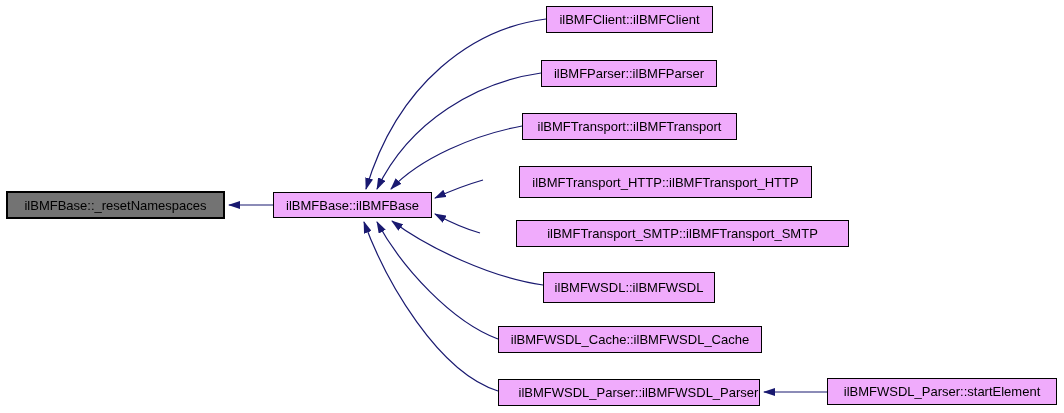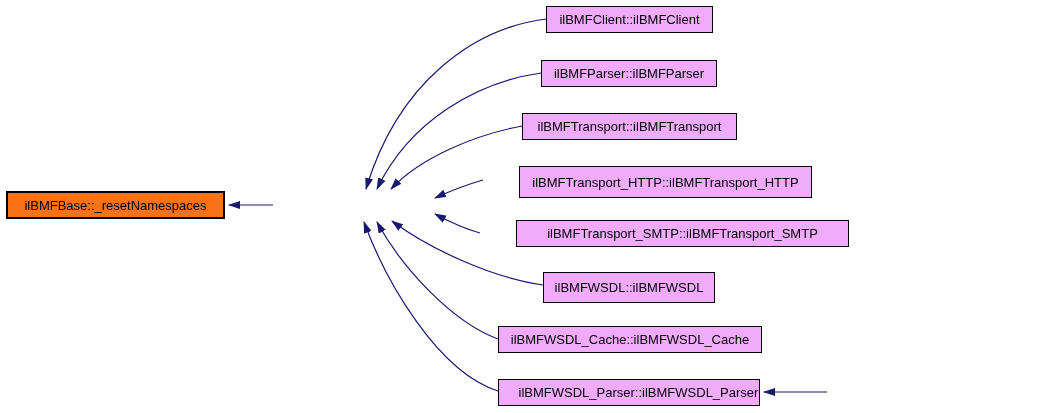--- a/index.html
+++ b/index.html
@@ -29,21 +29,21 @@
     justify-content: center;
     box-sizing: border-box;
     background: #f0abfc;
     border: 1px solid #000000;
     font-size: 13px;
     color: #000000;
     white-space: nowrap;
     cursor: pointer;
   }
   .node.highlight {
-    background: #f97316;
+    background: #737373;
     border: 2px solid #000000;
     cursor: default;
   }
   .edge {
     fill: none;
     stroke: #191970;
     stroke-width: 1.2px;
   }
 </style>
 </head>
@@ -69,31 +69,33 @@
 
     <path class="edge" d="M543,285 C492,278 428,248 392,221" marker-end="url(#arrow)"></path>
     <path class="edge" d="M498,339 C452,322 402,268 377,222" marker-end="url(#arrow)"></path>
     <path class="edge" d="M498,391 C438,372 386,282 364,222" marker-end="url(#arrow)"></path>
 
     <path class="edge" d="M827,392 L764,392" marker-end="url(#arrow)"></path>
   </svg>
 
   <div class="node highlight" style="left:6px; top:191px; width:219px; height:28px;">ilBMFBase::_resetNamespaces</div>
 
+  <div class="node" style="left:273px; top:192px; width:159px; height:26px;">ilBMFBase::ilBMFBase</div>
 
   <div class="node" style="left:546px; top:6px; width:167px; height:27px;">ilBMFClient::ilBMFClient</div>
 
   <div class="node" style="left:541px; top:60px; width:176px; height:27px;">ilBMFParser::ilBMFParser</div>
 
   <div class="node" style="left:522px; top:113px; width:215px; height:27px;">ilBMFTransport::ilBMFTransport</div>
 
   <div class="node" style="left:483px; top:166px; width:293px; height:32px;margin-left:36px;">ilBMFTransport_HTTP::ilBMFTransport_HTTP</div>
 
   <div class="node" style="left:480px; top:220px; width:333px; height:27px;margin-left:36px;">ilBMFTransport_SMTP::ilBMFTransport_SMTP</div>
 
   <div class="node" style="left:543px; top:272px; width:172px; height:31px;">ilBMFWSDL::ilBMFWSDL</div>
 
   <div class="node" style="left:498px; top:326px; width:264px; height:27px;">ilBMFWSDL_Cache::ilBMFWSDL_Cache</div>
 
   <div class="node" style="left:498px; top:379px; width:262px; height:27px;padding-left:19px;">ilBMFWSDL_Parser::ilBMFWSDL_Parser</div>
 
+  <div class="node" style="left:827px; top:378px; width:230px; height:27px;">ilBMFWSDL_Parser::startElement</div>
 
 </div>
 
 </body></html>

